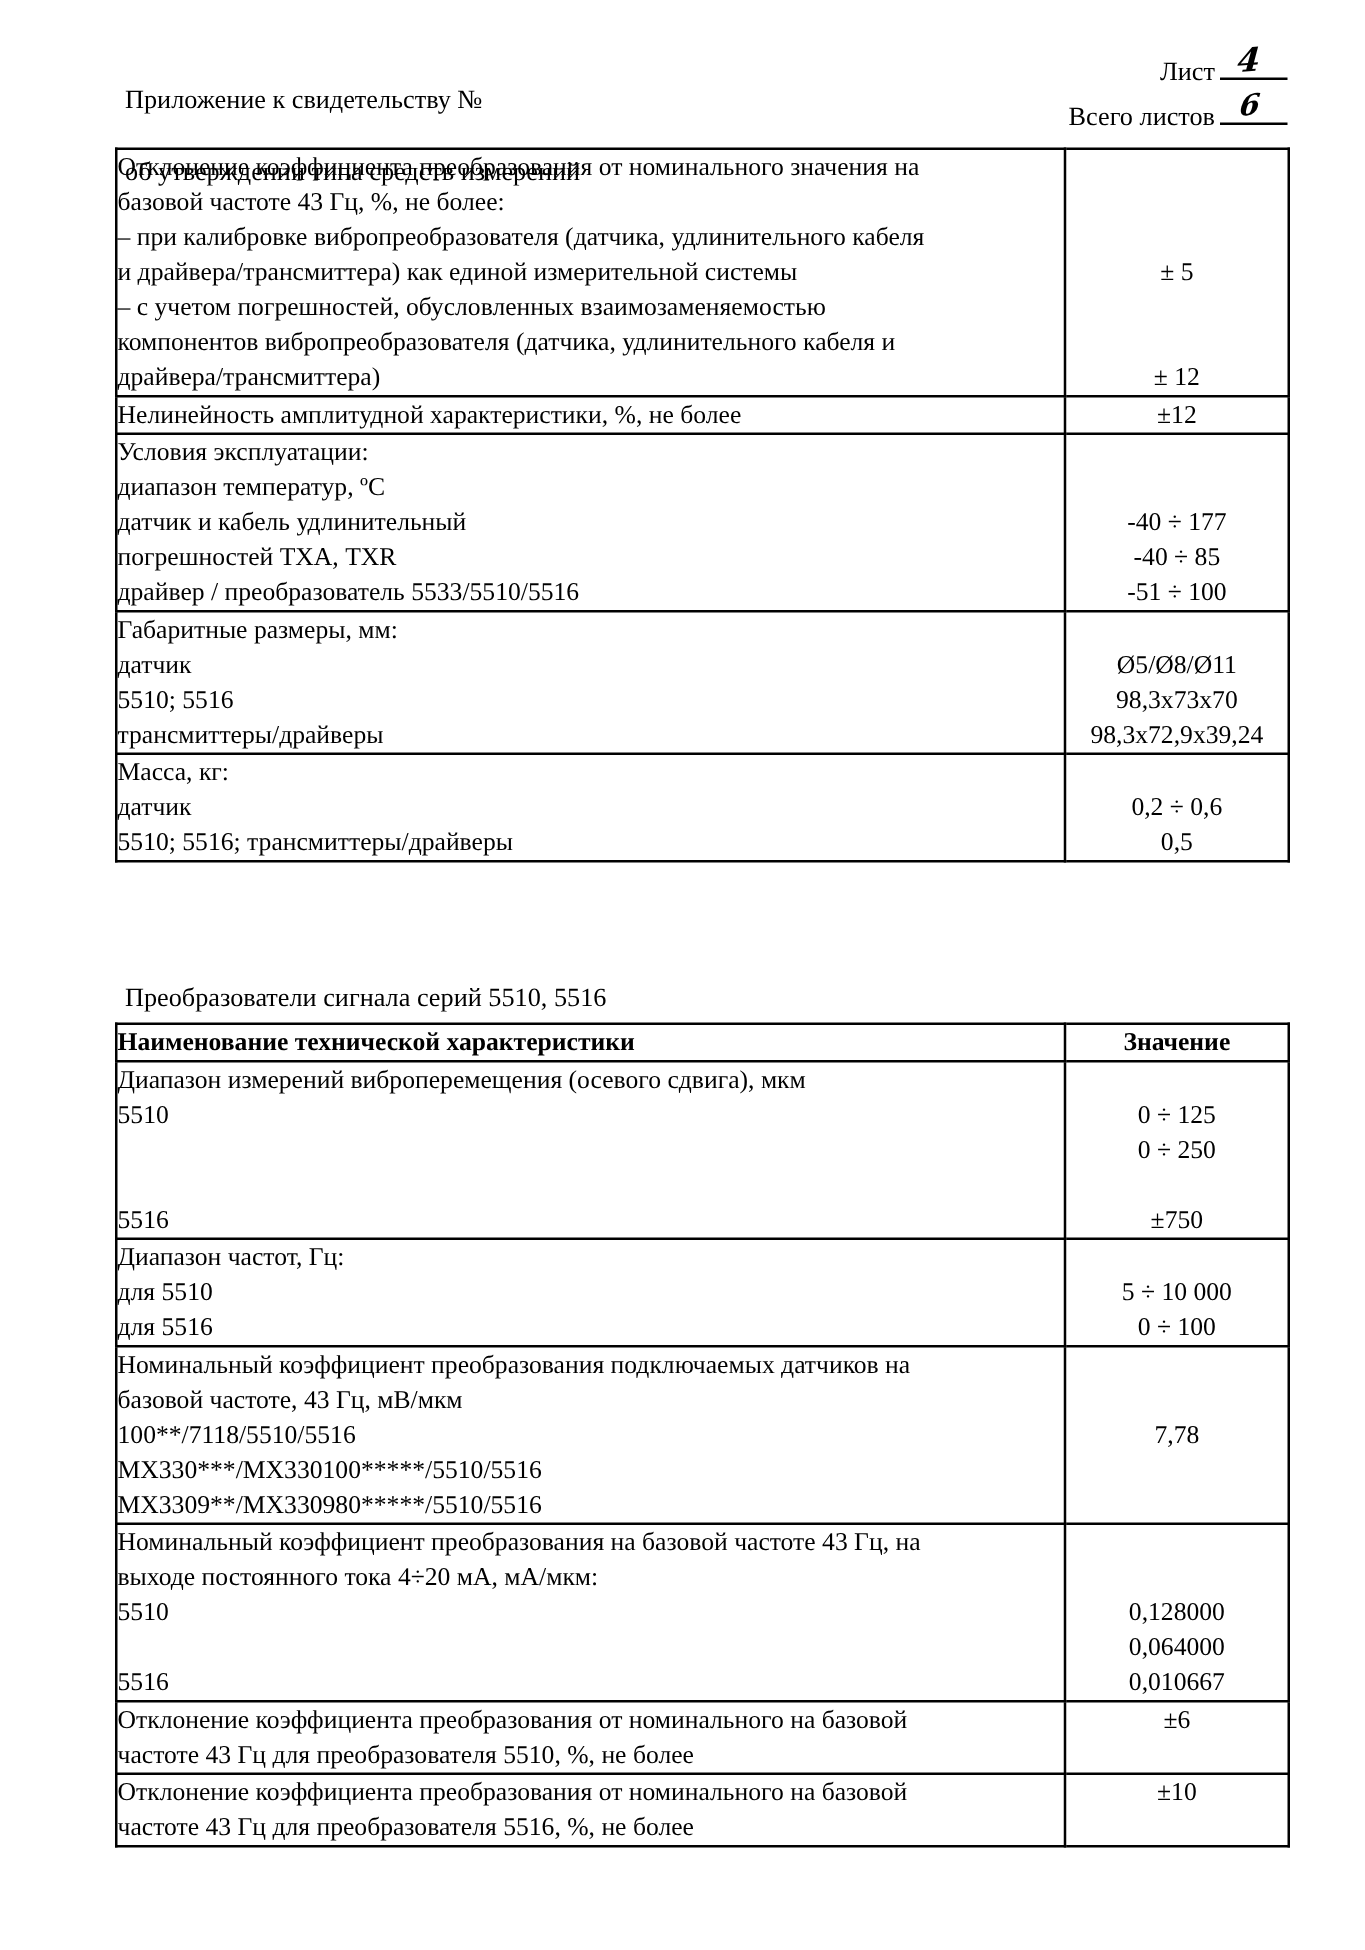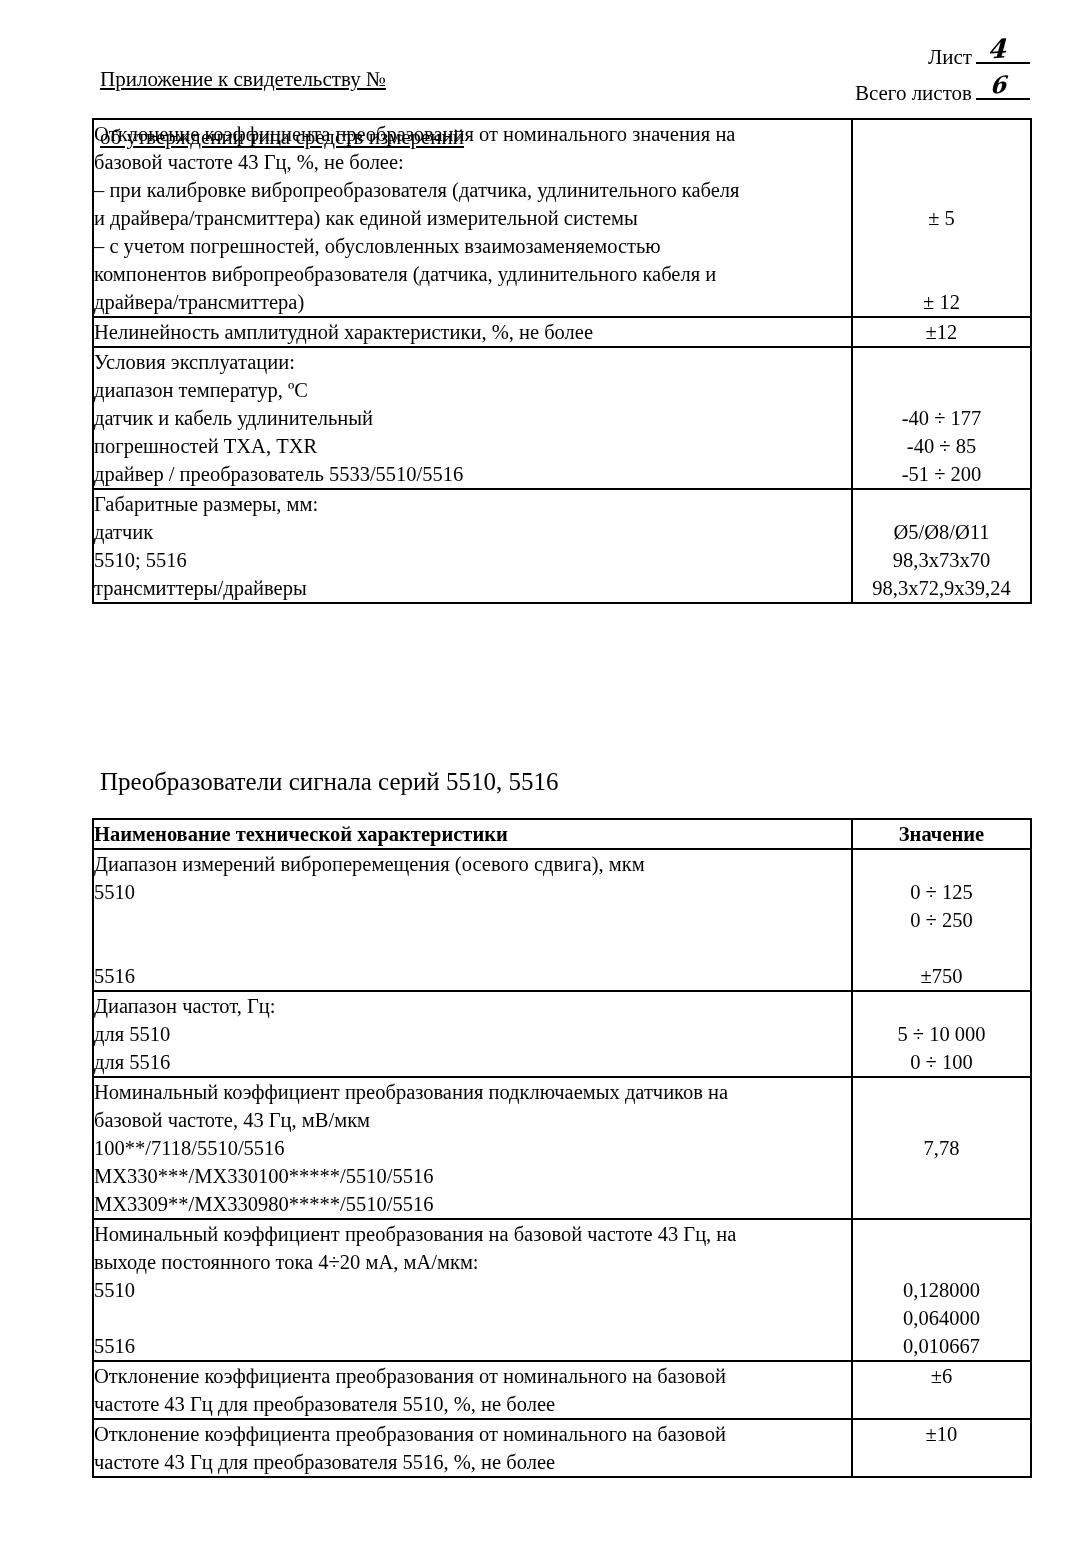--- a/index.html
+++ b/index.html
@@ -32,21 +32,20 @@
     top: 36px;
     width: 940px;
     display: flex;
     justify-content: space-between;
     align-items: flex-start;
   }
   .header-left {
     font-size: 21px;
     line-height: 29px;
     white-space: pre-line;
-    text-decoration: underline;
   }
   .header-left div { white-space: nowrap; }
   .header-right {
     font-size: 21px;
     line-height: 29px;
     text-align: right;
     padding-right: 10px;
     margin-left: 46px;
   }
   .sheet-line {
@@ -120,22 +119,22 @@
 
   thead .cell-name, thead .cell-value {
     font-weight: bold;
   }
   thead .cell-value { text-align: center; }
 
   
   .section-caption {
     position: absolute;
     left: 100px;
-    top: 768px;
-    font-size: 25px;
+    top: 784px;
+    font-size: 21px;
     line-height: 28px;
     white-space: nowrap;
   }
 </style>
 </head>
 <body>
 
 <div class="page">
 
   <div class="doc-header">
@@ -199,35 +198,47 @@
             <p>диапазон температур, ºС</p>
             <p>датчик и кабель удлинительный</p>
             <p>погрешностей  ТХА, TXR</p>
             <p>драйвер / преобразователь 5533/5510/5516</p>
           </td>
           <td class="cell-value">
             <p class="blank-line">&nbsp;</p>
             <p class="blank-line">&nbsp;</p>
             <p>-40 ÷ 177</p>
             <p>-40 ÷ 85</p>
-            <p>-51 ÷ 200</p>
+            <p>-51 ÷ 100</p>
           </td>
         </tr>
         <tr>
           <td class="cell-name">
             <p>Габаритные размеры, мм:</p>
             <p>датчик</p>
             <p>5510; 5516</p>
             <p>трансмиттеры/драйверы</p>
           </td>
           <td class="cell-value">
             <p class="blank-line">&nbsp;</p>
             <p>Ø5/Ø8/Ø11</p>
             <p>98,3x73x70</p>
             <p>98,3x72,9x39,24</p>
+          </td>
+        </tr>
+        <tr>
+          <td class="cell-name">
+            <p>Масса, кг:</p>
+            <p>датчик</p>
+            <p>5510; 5516; трансмиттеры/драйверы</p>
+          </td>
+          <td class="cell-value">
+            <p class="blank-line">&nbsp;</p>
+            <p>0,2 ÷ 0,6</p>
+            <p>0,5</p>
           </td>
         </tr>
       </tbody>
   </table>
 
   <div class="section-caption">Преобразователи сигнала серий 5510, 5516</div>
 
   <table class="spec-table" id="table-converters">
     <colgroup>
       <col class="col-name">

